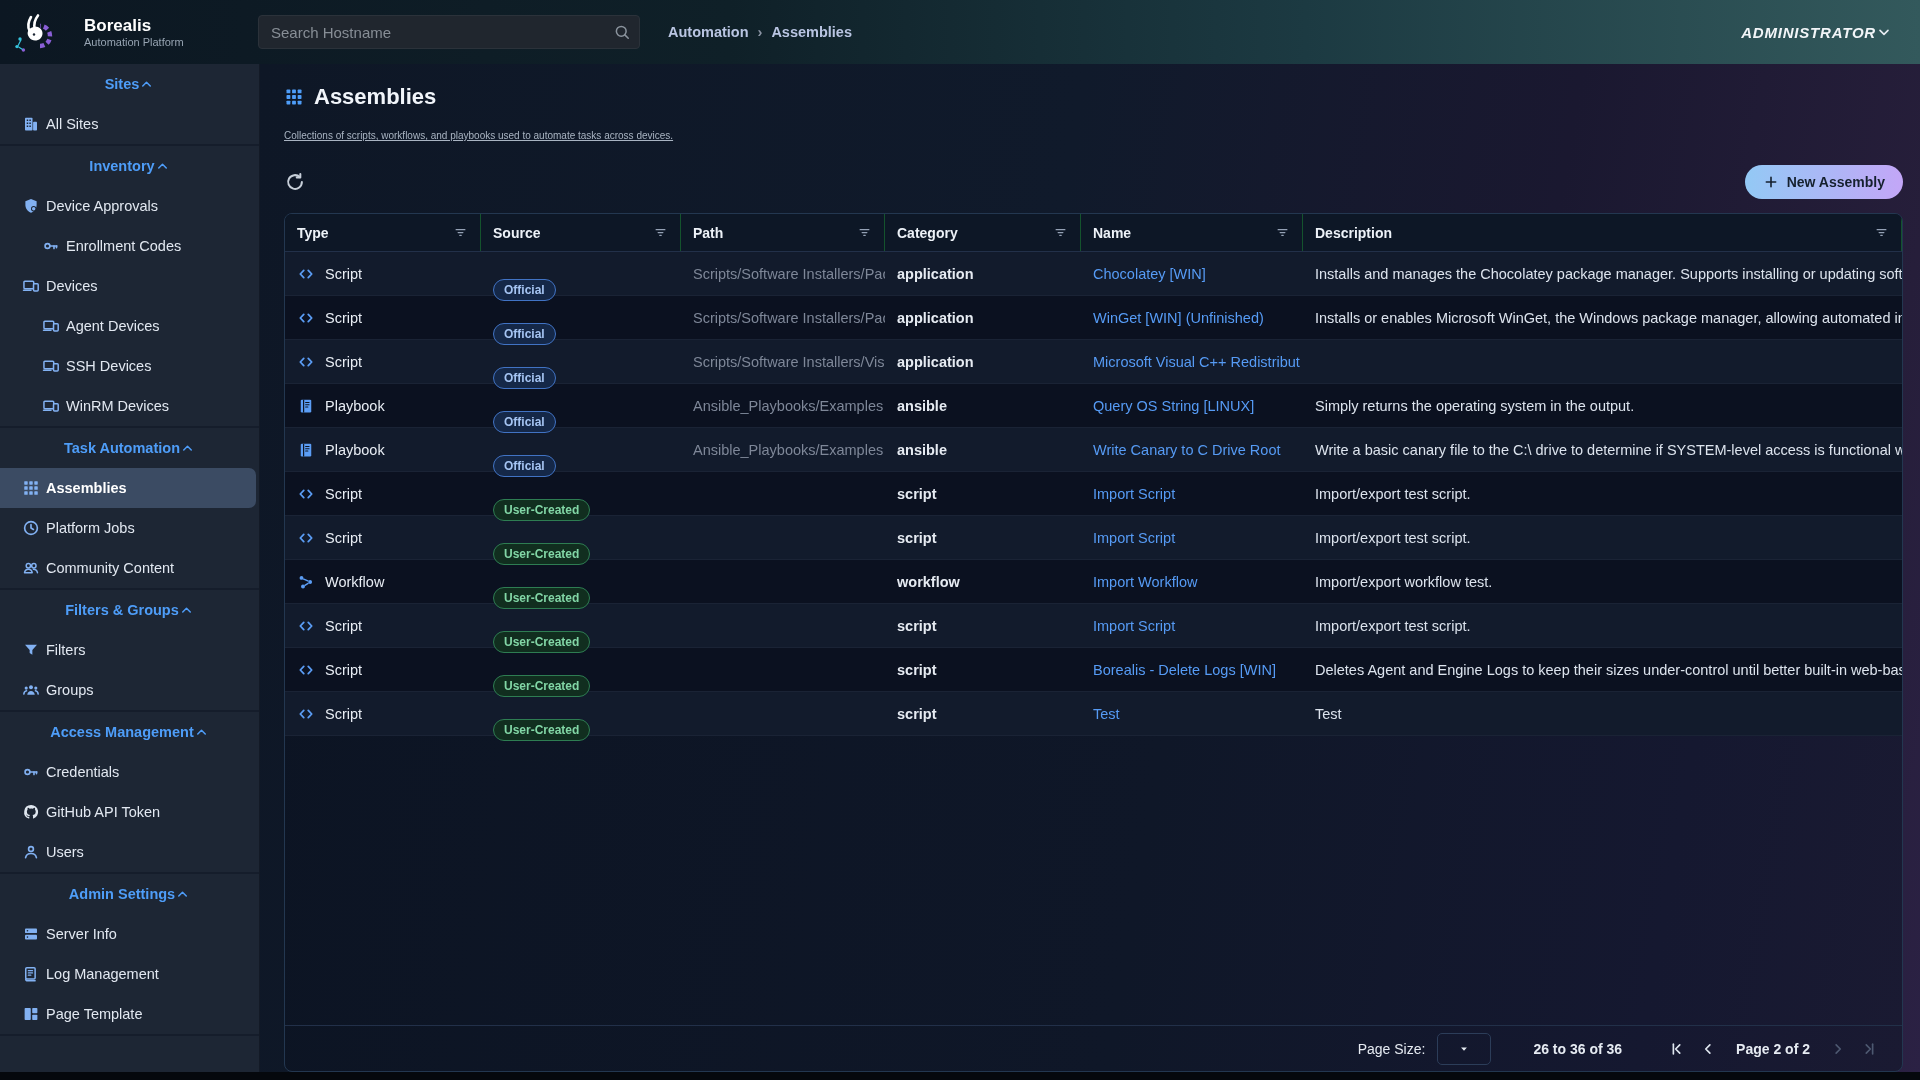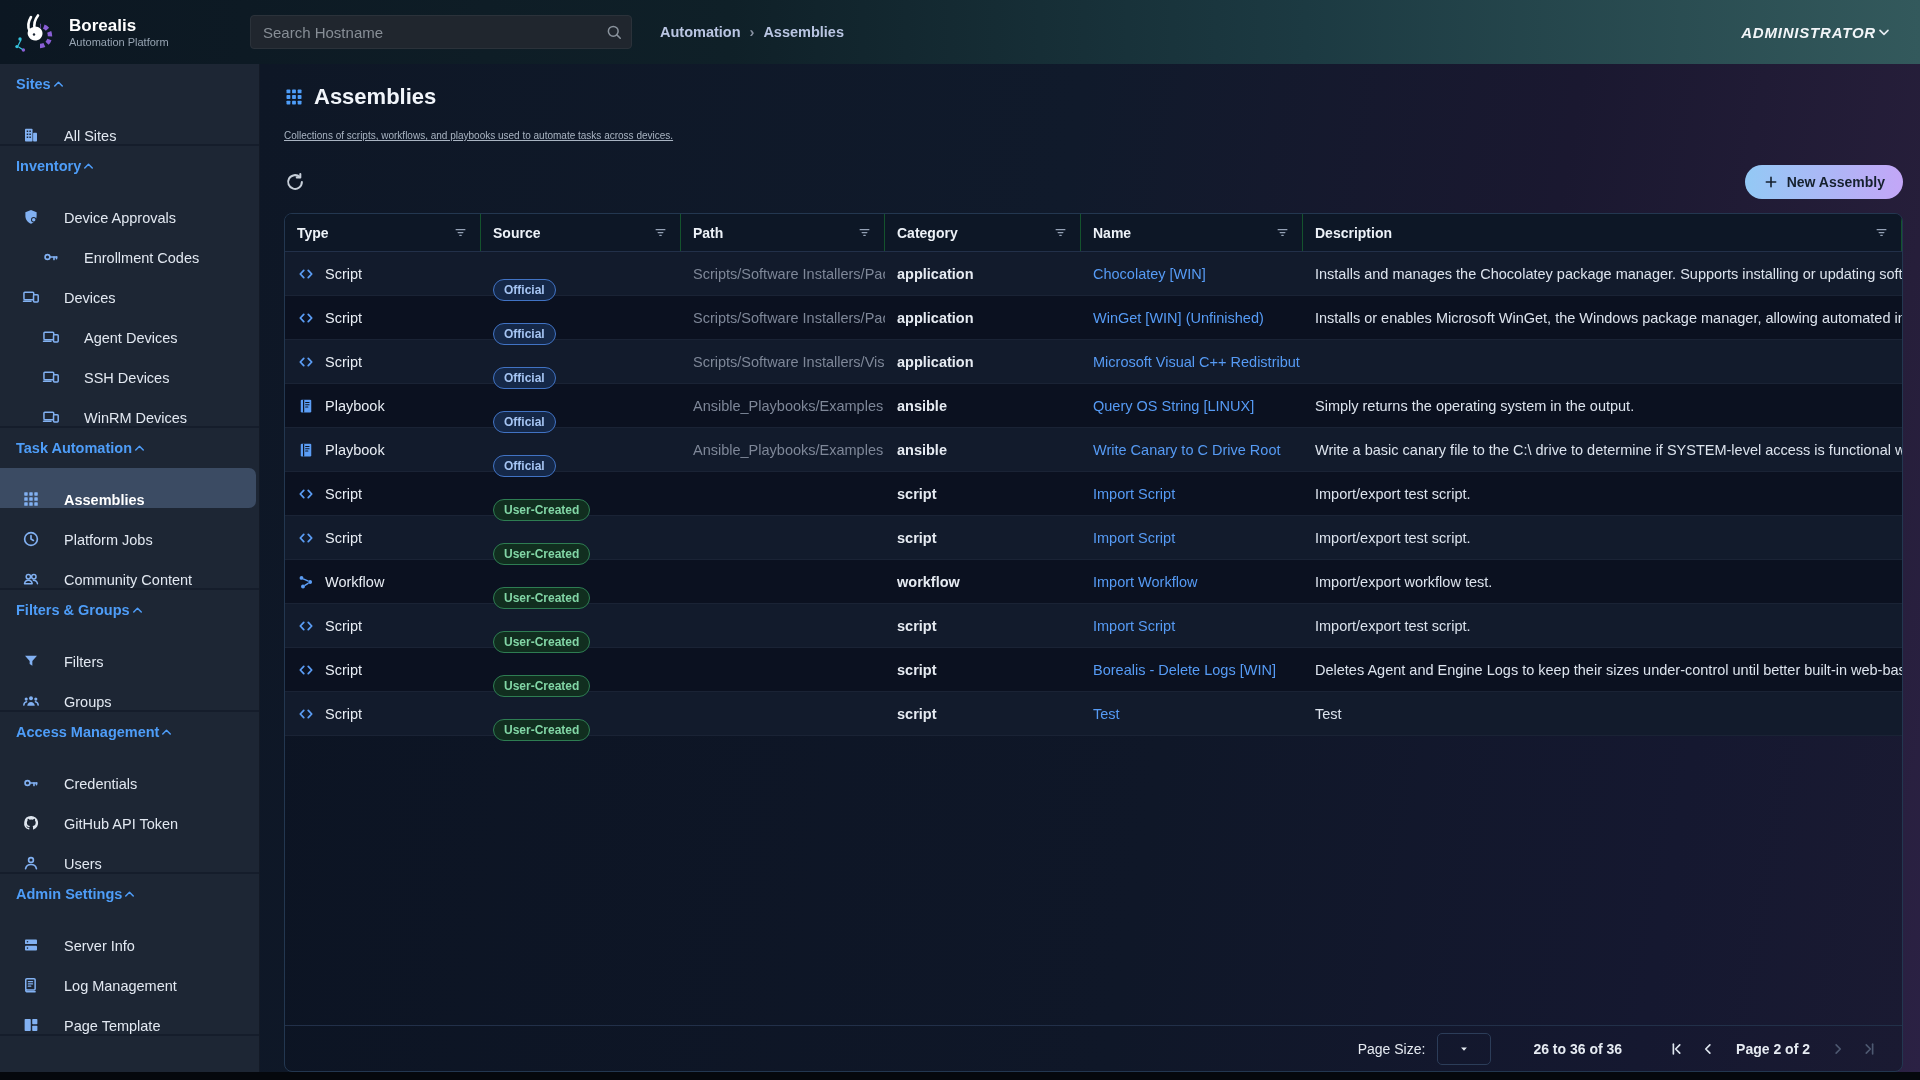--- a/index.html
+++ b/index.html
@@ -3,45 +3,45 @@
 <meta charset="utf-8">
 <style>
   * { box-sizing: border-box; margin: 0; padding: 0; }
   html,body { width:1920px; height:1080px; overflow:hidden; background:#05080d;
     font-family:"Liberation Sans", sans-serif; }
 
   
   .topbar { position:absolute; top:0; left:0; width:1920px; height:64px; z-index:5;
     background:linear-gradient(90deg,#0c1722 0%,#0f2028 38%,#1c3a42 68%,#33595c 100%);
     display:flex; align-items:center; }
-  .logo-area { width:250px; display:flex; align-items:center; gap:11px; padding-left:10px; }
+  .logo-area { width:250px; display:flex; align-items:center; gap:26px; padding-left:10px; }
   .logo-svg { width:48px; height:48px; flex:none; }
   .brand-name { font-size:17px; font-weight:700; color:#ffffff; line-height:1.15; }
   .brand-tagline { font-size:11px; color:#97a4b2; }
-  .search-wrap { position:relative; width:382px; height:34px; margin-left:0; }
+  .search-wrap { position:relative; width:382px; height:34px; margin-left:8px; }
   .search-input { width:100%; height:100%; background:#20262e; border:1px solid #2b323a;
     border-radius:4px; color:#cfd6de; font-size:15px; padding:0 34px 0 12px; outline:none;
     font-family:"Liberation Sans", sans-serif;}
   .search-input::placeholder { color:#878e96; }
   .search-icn { position:absolute; right:9px; top:8px; width:18px; height:18px; color:#8a939d; }
   .breadcrumb { margin-left:28px; font-size:14.5px; color:#b9c5e2; display:flex; gap:9px; align-items:center;font-weight:bold; }
   .crumb { cursor:pointer; }
   .crumb-sep { color:#8a93a3; }
   .user-menu { margin-left:auto; margin-right:28px; display:flex; align-items:center; gap:0;
     color:#f2f5f8; font-size:15px; font-weight:600; letter-spacing:.8px; cursor:pointer;font-style:italic; }
   .user-chev { width:16px; height:16px; color:#e8edf2; }
 
   
   .sidebar { position:absolute; top:64px; left:0; width:260px; bottom:8px; background:#1d2634;
     overflow:hidden; border-right:1px solid #131a26; }
   .sb-section { border-bottom:2px solid #151d2b; }
-  .sb-header { height:40px; display:flex; align-items:center; justify-content:flex-start;
+  .sb-header { height:40px; display:flex; align-items:center; justify-content:center;
     padding:0 16px; color:#4e9df8; font-weight:700; font-size:14.5px; cursor:pointer; }
   .sb-chev { width:15px; height:15px; color:#4e9df8; flex:none; }
-  .sb-item { height:40px; display:flex; align-items:flex-end; gap:24px; padding-left:22px;
+  .sb-item { height:40px; display:flex; align-items:center; gap:6px; padding-left:22px;
     color:#e2e8f1; font-size:14.5px; cursor:pointer; }
   .sb-item.lvl2 { padding-left:42px; }
   .sb-item.active { background:#3b4b63; border-radius:0 7px 7px 0; font-weight:700; color:#fff; margin-right:3px; }
   .sb-icn { width:18px; height:18px; color:#82b1f2; flex:none; }
   .sidebar [data-name="github-icon"] { color:#dfe6ef; }
 
   
   .main { position:absolute; left:260px; top:64px; right:0; bottom:8px;
     background:linear-gradient(100deg,#0e1726 0%,#101a2b 45%,#1a1830 72%,#261e3a 92%,#2b2144 100%);
     padding:20px 17px 0 24px; display:flex; flex-direction:column; }

